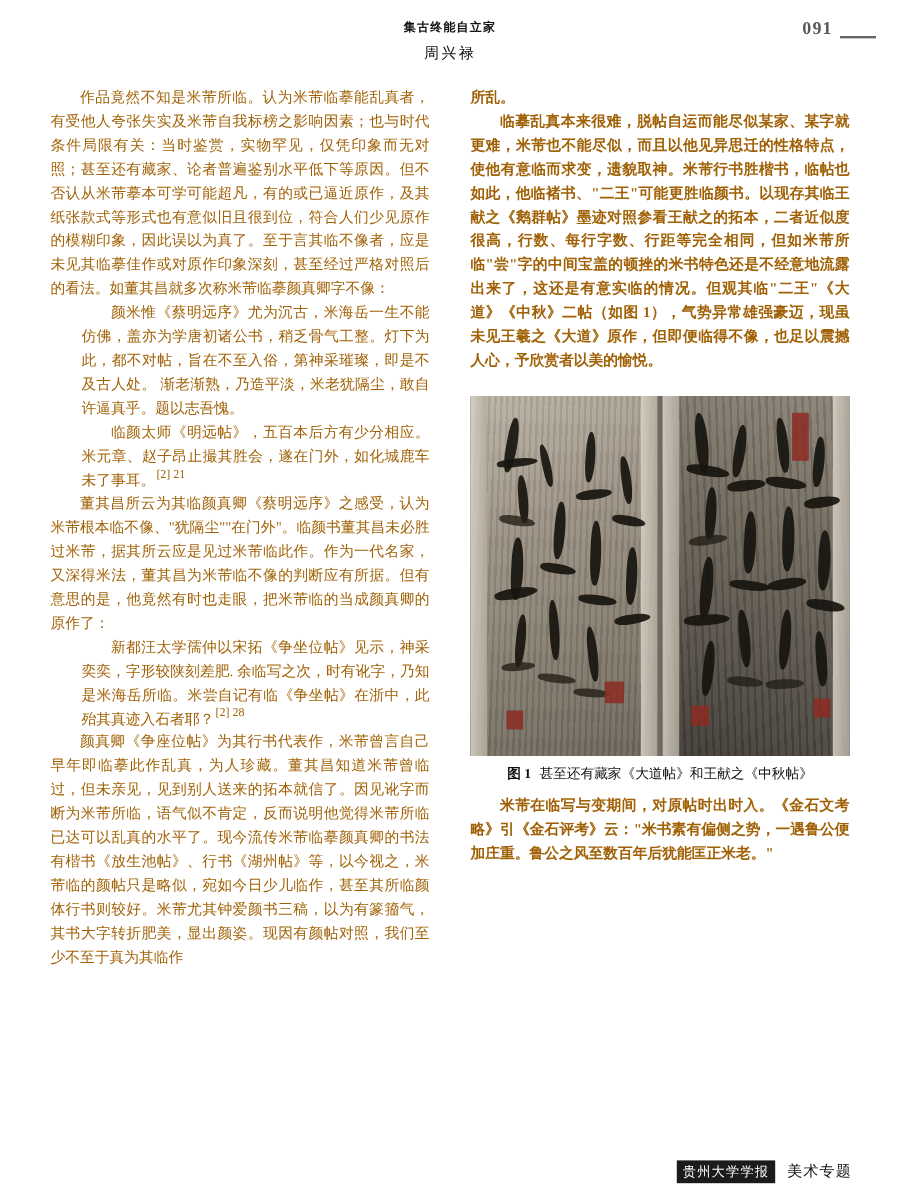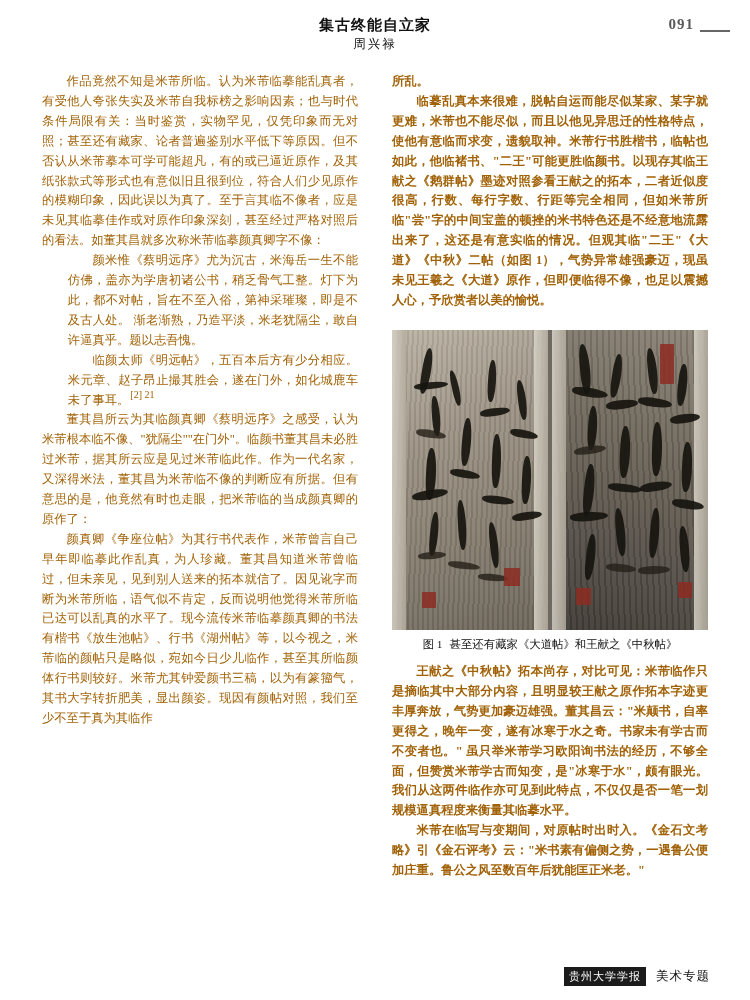--- a/index.html
+++ b/index.html
@@ -29,21 +29,21 @@
     top: 14px;
     left: 0;
     width: 750px;
     height: 48px;
   }
   .header-title {
     position: absolute;
     left: 0;
     width: 750px;
     text-align: center;
-    font-size: 15px;
+    font-size: 10px;
     font-weight: bold;
     letter-spacing: 1px;
     color: #111;
   }
   .header-title.line1 { top: 2px; }
   .header-title.line2 { top: 22px; font-weight: normal; font-size: 12.5px; letter-spacing: 2px;}
   .header-pageno {
     position: absolute;
     right: 56px;
     top: 2px;
@@ -149,21 +149,21 @@
     opacity: .85;
     border-radius: 1px;
   }
   .fig-caption {
     margin-top: 7px;
     font-size: 11.4px;
     text-align: center;
     color: #111;
     text-indent: 0;
   }
-  .fig-caption .figlabel { margin-right: 7px; }
+  .fig-caption .figlabel { margin-right: 7px; font-weight: bold; }
 
   
   .footer {
     position: absolute;
     bottom: 14px;
     right: 40px;
     display: flex;
     align-items: center;
     gap: 10px;
     margin-left: 20px;
@@ -197,20 +197,21 @@
     <div class="header-title line2">周兴禄</div>
     <div class="header-pageno">091</div>
     <div class="header-rule"></div>
   </div>
 
   <div class="col col-left">
     <p>作品竟然不知是米芾所临。认为米芾临摹能乱真者，有受他人夸张失实及米芾自我标榜之影响因素；也与时代条件局限有关：当时鉴赏，实物罕见，仅凭印象而无对照；甚至还有藏家、论者普遍鉴别水平低下等原因。但不否认从米芾摹本可学可能超凡，有的或已逼近原作，及其纸张款式等形式也有意似旧且很到位，符合人们少见原作的模糊印象，因此误以为真了。至于言其临不像者，应是未见其临摹佳作或对原作印象深刻，甚至经过严格对照后的看法。如董其昌就多次称米芾临摹颜真卿字不像：</p>
     <p class="quote">颜米惟《蔡明远序》尤为沉古，米海岳一生不能仿佛，盖亦为学唐初诸公书，稍乏骨气工整。灯下为此，都不对帖，旨在不至入俗，第神采璀璨，即是不及古人处。 渐老渐熟，乃造平淡，米老犹隔尘，敢自许逼真乎。题以志吾愧。</p>
     <p class="quote"><span>临颜太师《明远帖》，五百本后方有少分相应。米元章、赵子昂止撮其胜会，遂在门外，如化城鹿车未了事耳。</span><span class="supnum">[2] 21</span></p>
     <p>董其昌所云为其临颜真卿《蔡明远序》之感受，认为米芾根本临不像、"犹隔尘""在门外"。临颜书董其昌未必胜过米芾，据其所云应是见过米芾临此作。作为一代名家，又深得米法，董其昌为米芾临不像的判断应有所据。但有意思的是，他竟然有时也走眼，把米芾临的当成颜真卿的原作了：</p>
+    <p class="quote"><span>新都汪太学孺仲以宋拓《争坐位帖》见示，神采奕奕，字形较陕刻差肥. 余临写之次，时有讹字，乃知是米海岳所临。米尝自记有临《争坐帖》在浙中，此殆其真迹入石者耶？</span><span class="supnum">[2] 28</span></p>
     <p>颜真卿《争座位帖》为其行书代表作，米芾曾言自己早年即临摹此作乱真，为人珍藏。董其昌知道米芾曾临过，但未亲见，见到别人送来的拓本就信了。因见讹字而断为米芾所临，语气似不肯定，反而说明他觉得米芾所临已达可以乱真的水平了。现今流传米芾临摹颜真卿的书法有楷书《放生池帖》、行书《湖州帖》等，以今视之，米芾临的颜帖只是略似，宛如今日少儿临作，甚至其所临颜体行书则较好。米芾尤其钟爱颜书三稿，以为有篆籀气，其书大字转折肥美，显出颜姿。现因有颜帖对照，我们至少不至于真为其临作</p>
   </div>
 
   <div class="col col-right">
     <p class="noindent">所乱。</p>
     <p>临摹乱真本来很难，脱帖自运而能尽似某家、某字就更难，米芾也不能尽似，而且以他见异思迁的性格特点，使他有意临而求变，遗貌取神。米芾行书胜楷书，临帖也如此，他临褚书、"二王"可能更胜临颜书。以现存其临王献之《鹅群帖》墨迹对照参看王献之的拓本，二者近似度很高，行数、每行字数、行距等完全相同，但如米芾所临"尝"字的中间宝盖的顿挫的米书特色还是不经意地流露出来了，这还是有意实临的情况。但观其临"二王"《大道》《中秋》二帖（如图 1），气势异常雄强豪迈，现虽未见王羲之《大道》原作，但即便临得不像，也足以震撼人心，予欣赏者以美的愉悦。</p>
   </div>
 
   <div class="figure">
     <div class="fig-imgbox">
@@ -278,21 +279,20 @@
         <div class="seal" style="left:24px;  top:258px; width:15px; height:17px;"></div>
         <div class="seal" style="left:126px; top:252px; width:14px; height:16px;"></div>
       </div>
     </div>
     <div class="fig-caption">
       <span class="figlabel">图 1</span><span>甚至还有藏家《大道帖》和王献之《中秋帖》</span>
     </div>
   </div>
 
   <div class="col col-right" style="top:662px;">
-    <p><span>王献之《中秋帖》拓本尚存，对比可见：米芾临作只是摘临其中大部分内容，且明显较王献之原作拓本字迹更丰厚奔放，气势更加豪迈雄强。董其昌云："米颠书，自率更得之，晚年一变，遂有冰寒于水之奇。书家未有学古而不变者也。" 虽只举米芾学习欧阳询书法的经历，不够全面，但赞赏米芾学古而知变，是"冰寒于水"，颇有眼光。我们从这两件临作亦可见到此特点，不仅仅是否一笔一划规模逼真程度来衡量其临摹水平。</span></p>
     <p>米芾在临写与变期间，对原帖时出时入。《金石文考略》引《金石评考》云："米书素有偏侧之势，一遇鲁公便加庄重。鲁公之风至数百年后犹能匡正米老。"</p>
   </div>
 
   <div class="footer">
     <div class="footer-logo">
       <span class="footer-badge">贵州大学学报</span>
     </div>
     <span class="footer-section">美术专题</span>
   </div>
 

